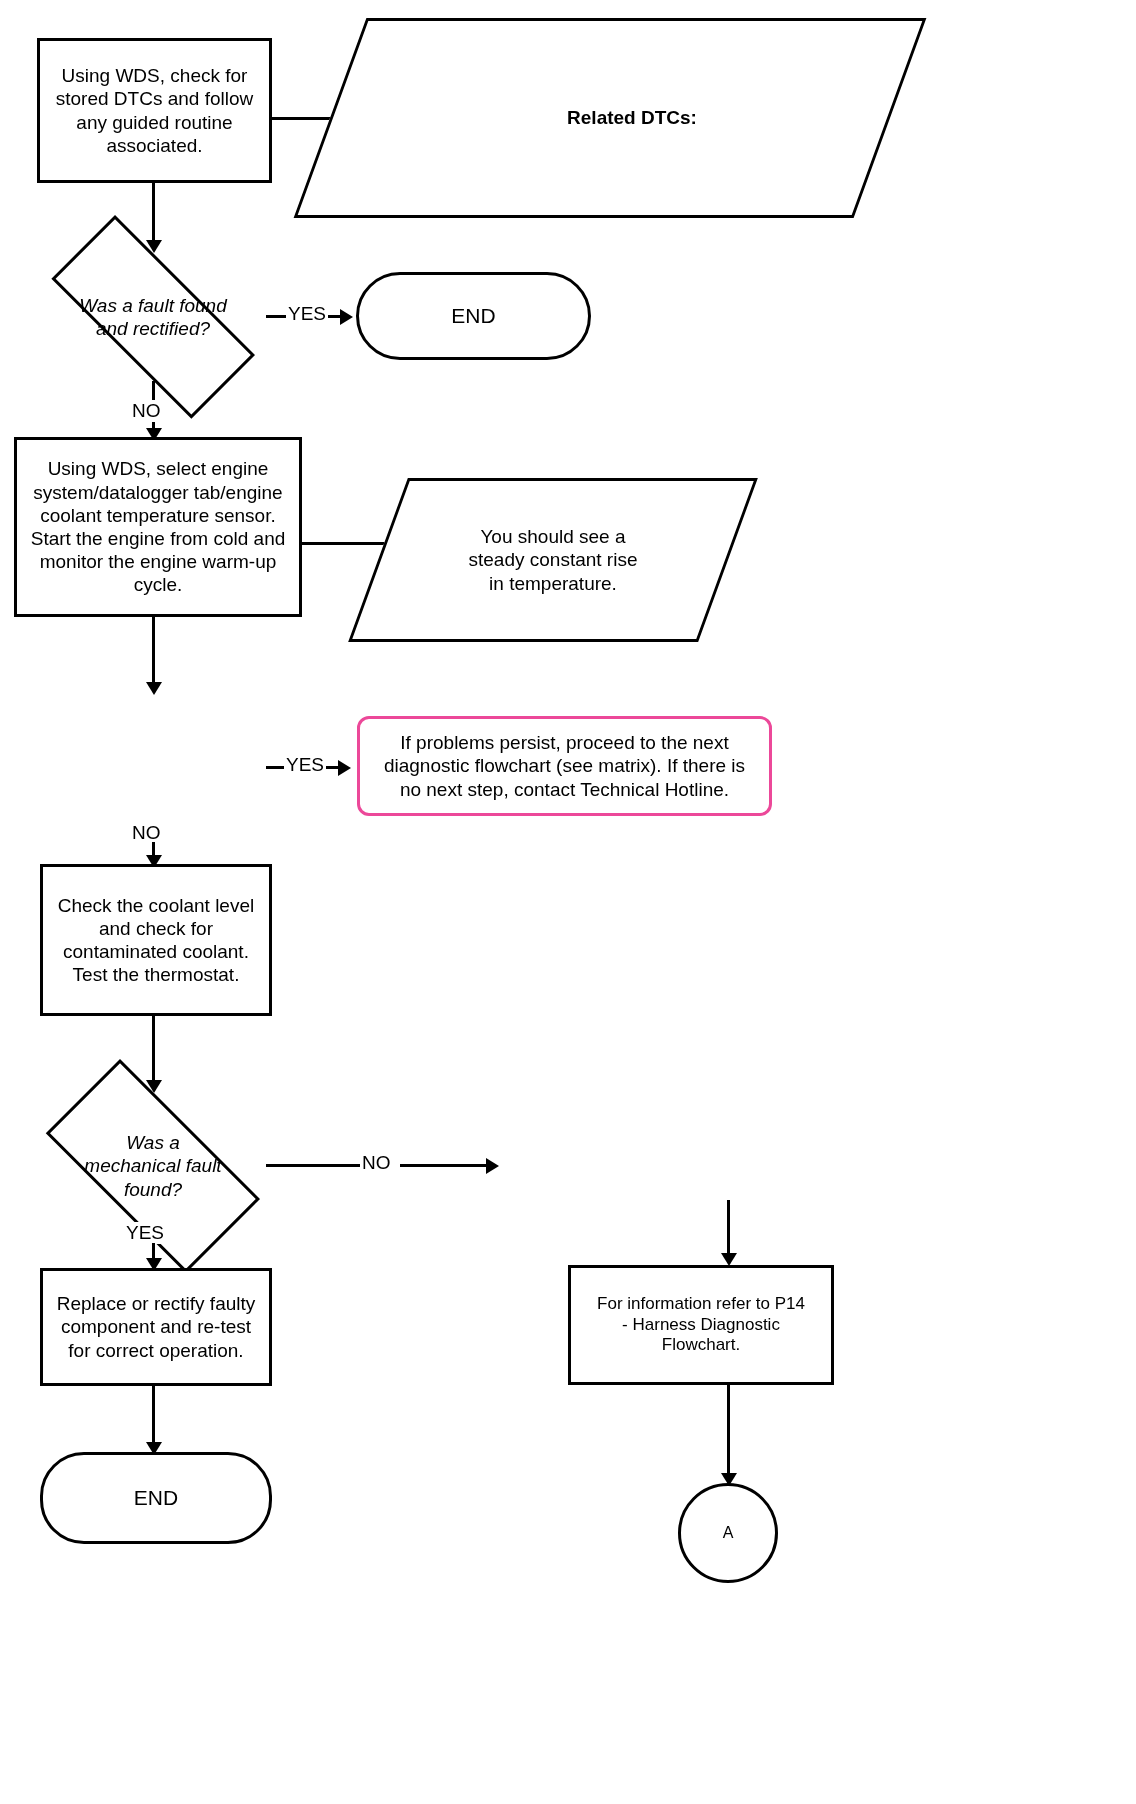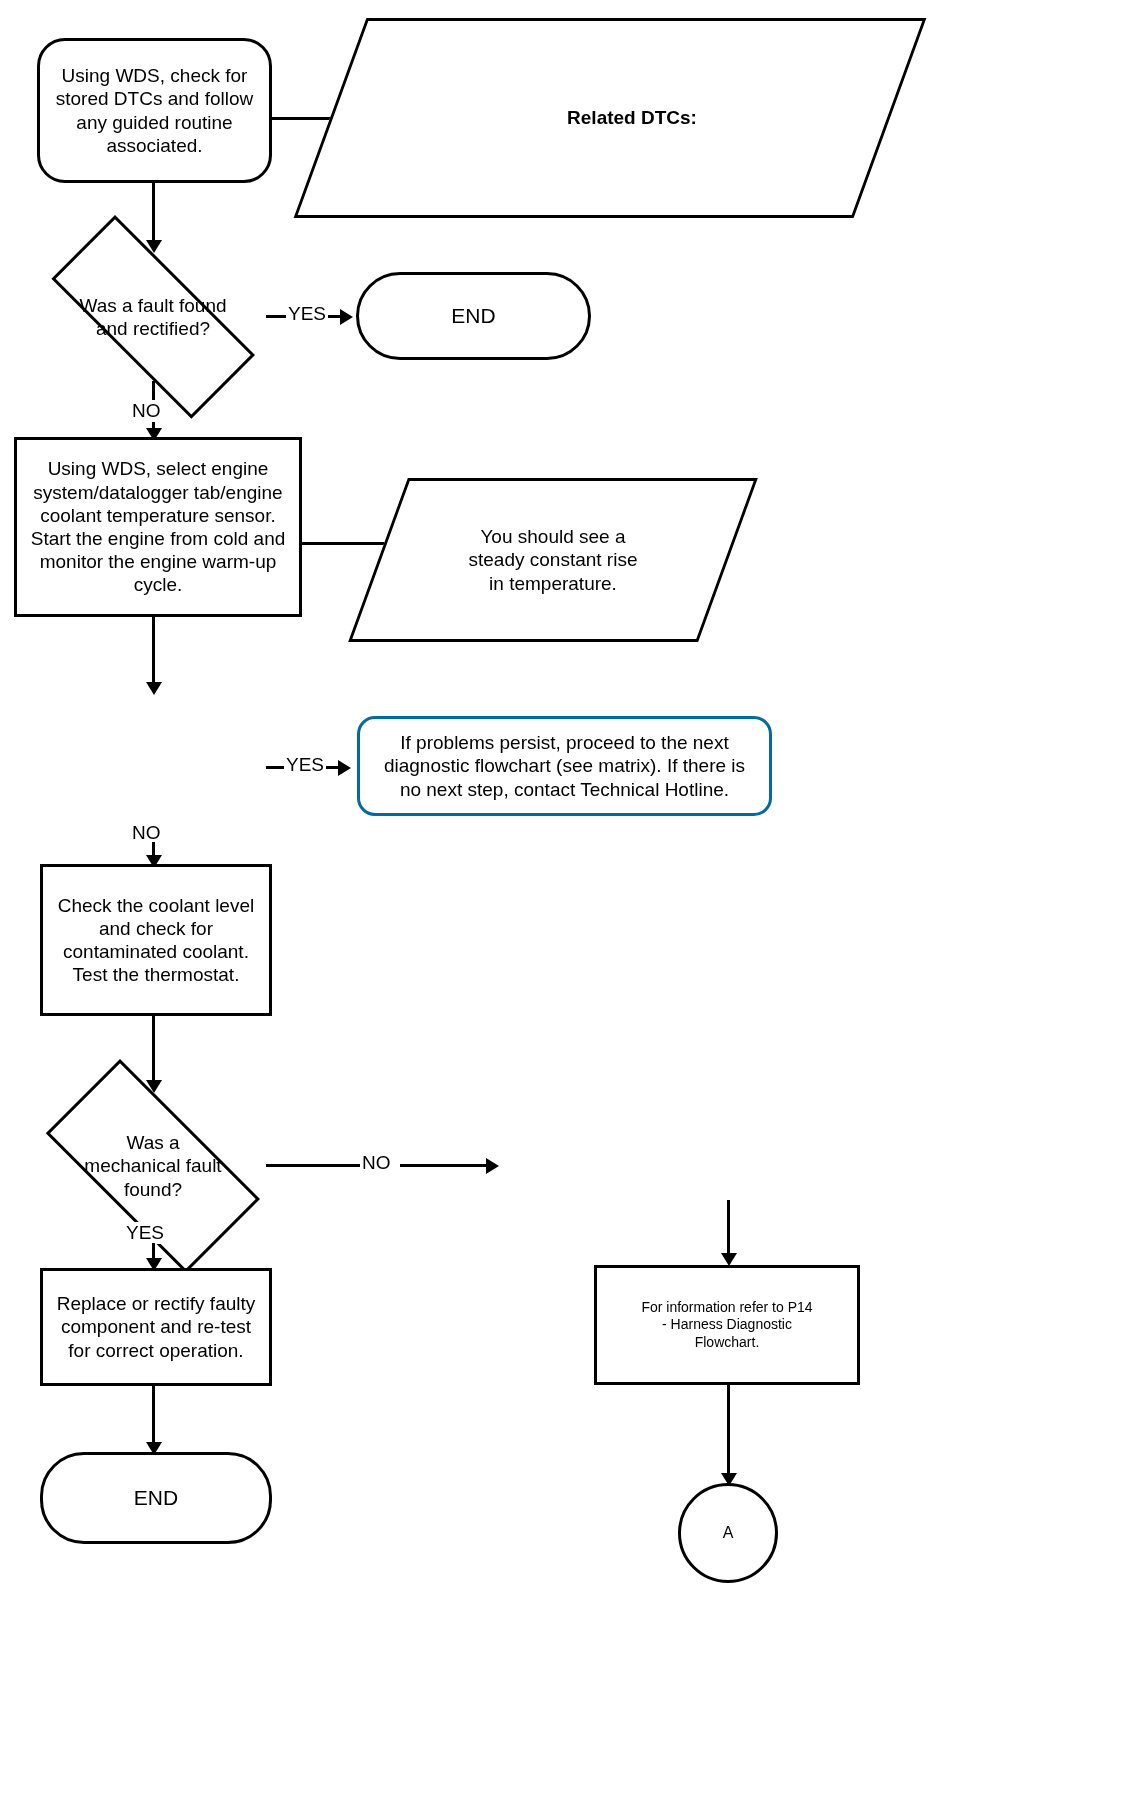--- a/index.html
+++ b/index.html
@@ -29,22 +29,22 @@
     border: 3px solid #000;
     background: #fff;
   }
   .proc .txt { padding: 0 6px; white-space: pre-line; }
   .term {
     border: 3px solid #000;
     border-radius: 44px;
     background: #fff;
   }
   .note {
-    border: 3px solid #0369a1;
-    border-radius: 18px;
+    border: 3px solid #ec4899;
+    border-radius: 12px;
     background: #fff;
   }
   .note .txt { padding: 0 14px; white-space: pre-line; }
   .conn-circle {
     border: 3px solid #000;
     border-radius: 50%;
     background: #fff;
   }
   
   .para {
@@ -72,20 +72,21 @@
     height: 70.7%;
     transform: translate(-50%, -50%) rotate(45deg);
     border: 3px solid #000;
     background: #fff;
     box-sizing: border-box;
   }
   .diamond .txt {
     position: relative;
     z-index: 2;
     white-space: pre-line;
+    font-style: italic;
   }
   
   .vline, .hline {
     position: absolute;
     background: #000;
   }
   .vline { width: 3px; }
   .hline { height: 3px; }
   .arrow-down {
     position: absolute;
@@ -108,21 +109,21 @@
     padding: 0 2px;
     white-space: nowrap;
   }
   .bold { font-weight: bold; }
 </style>
 </head>
 <body>
 
 <div id="canvas">
 
-  <div class="node proc" style="left:37px; top:38px; width:235px; height:145px; font-size:19px;border-radius:28px;">
+  <div class="node proc" style="left:37px; top:38px; width:235px; height:145px; font-size:19px;">
     <div class="txt">Using WDS, check for
 stored DTCs and follow
 any guided routine
 associated.</div>
   </div>
 
   <div class="hline" style="left:272px; top:117px; width:110px;"></div>
 
   <div class="node para" style="left:330px; top:18px; width:560px; height:200px; font-size:19px;">
     <div class="skew"></div>
@@ -221,21 +222,21 @@
   <span class="edge-label" style="left:124px; top:1222px; font-size:19px;">YES</span>
   <div class="vline" style="left:152px; top:1243px; height:22px;"></div>
   <div class="arrow-down" style="left:146px; top:1258px;"></div>
 
   <div class="node proc" style="left:40px; top:1268px; width:232px; height:118px; font-size:19px;">
     <div class="txt">Replace or rectify faulty
 component and re-test
 for correct operation.</div>
   </div>
 
-  <div class="node proc" style="left:594px; top:1265px; width:266px; height:120px; font-size:14px;">
+  <div class="node proc" style="left:568px; top:1265px; width:266px; height:120px; font-size:17px;">
     <div class="txt">For information refer to P14
 - Harness Diagnostic
 Flowchart.</div>
   </div>
 
   <div class="vline" style="left:152px; top:1386px; height:62px;"></div>
   <div class="arrow-down" style="left:146px; top:1442px;"></div>
 
   <div class="node term" style="left:40px; top:1452px; width:232px; height:92px; font-size:21px;">
     <div class="txt">END</div>

